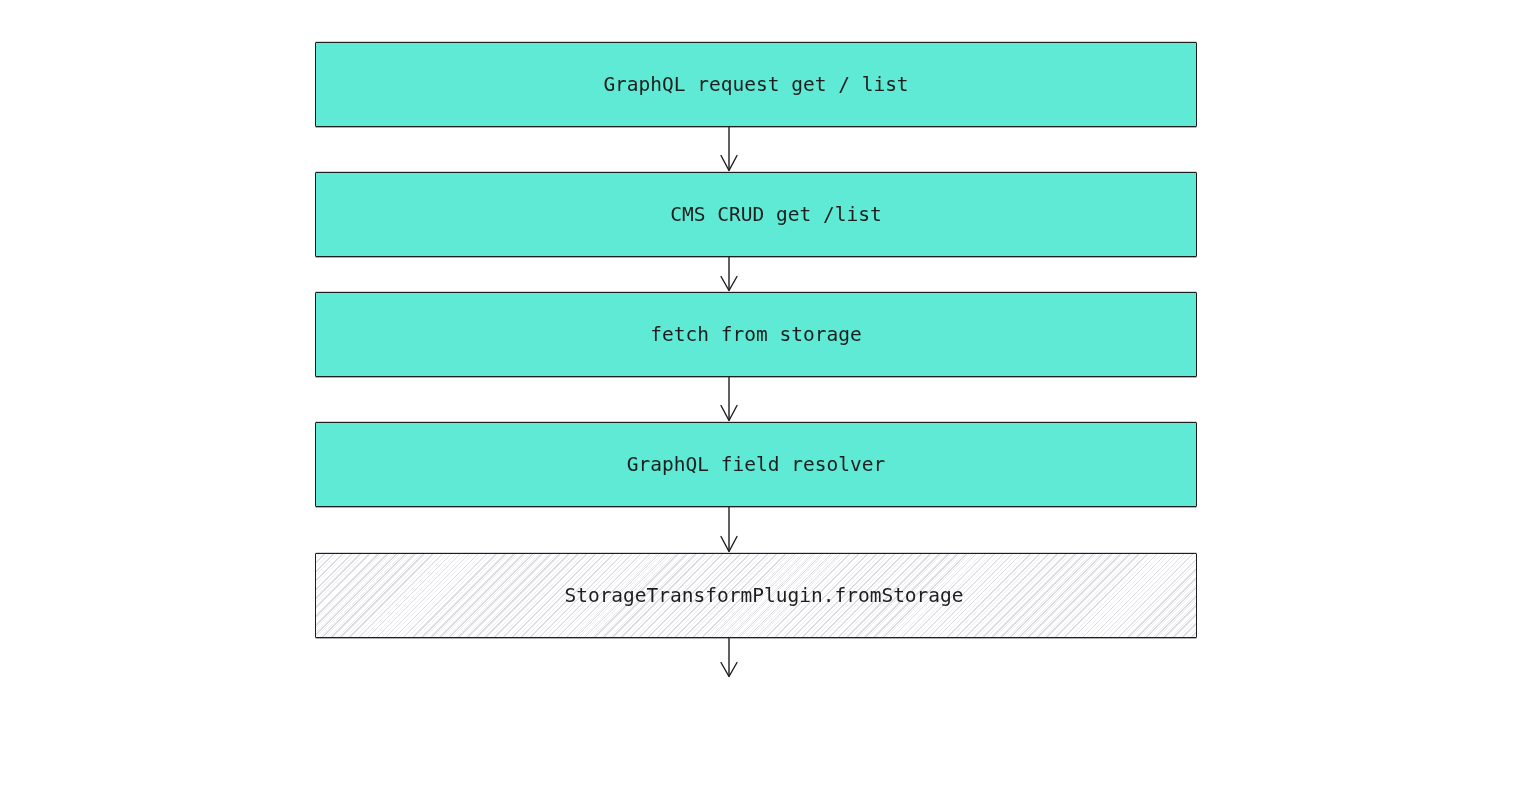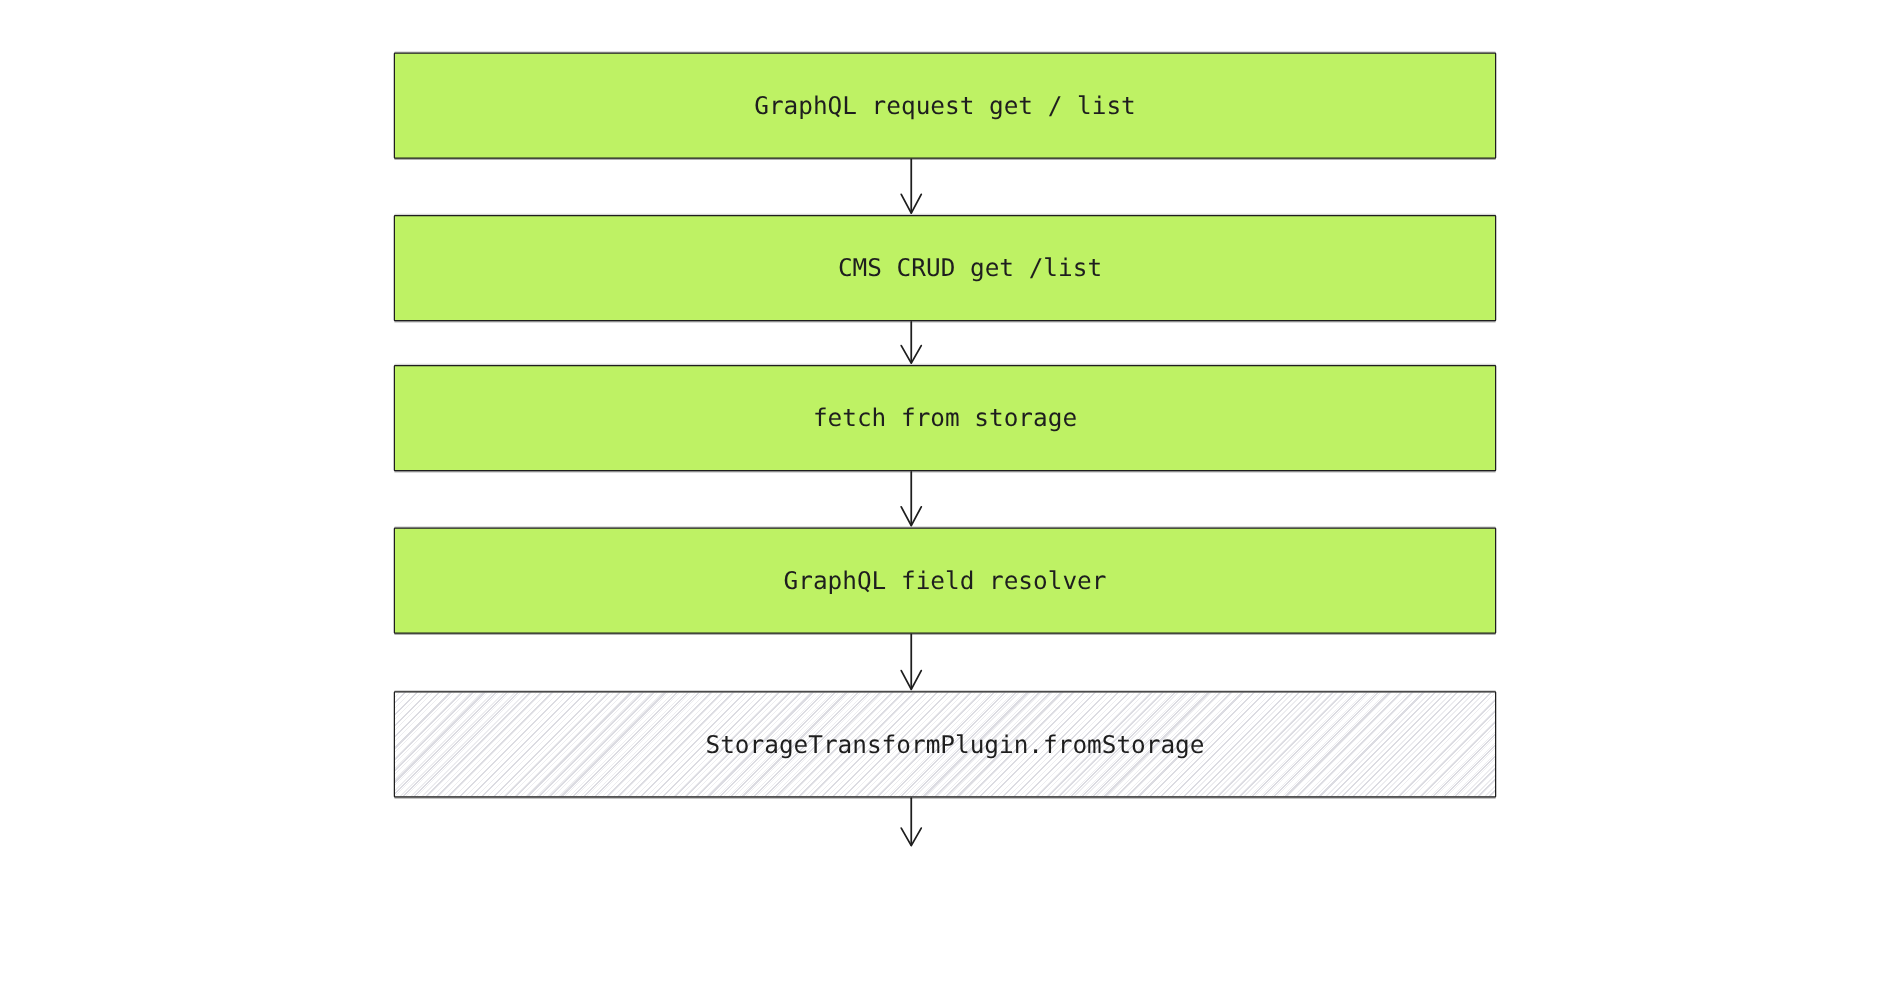--- a/index.html
+++ b/index.html
@@ -17,21 +17,21 @@
     color: #1e1e1e;
   }
   .node {
     position: absolute;
     left: 315px;
     width: 882px;
     height: 85px;
     box-sizing: border-box;
     border: 1.7px solid #1e1e1e;
     border-radius: 1px;
-    background: #bef264;
+    background: #5eead4;
     display: flex;
     align-items: center;
     justify-content: center;
     
     box-shadow: 0 1.5px 0 -0.5px rgba(30,30,30,0.35), 0 -1.5px 0 -0.5px rgba(30,30,30,0.18);
   }
   .node-label {
     font-size: 19.5px;
     font-weight: 500;
     letter-spacing: 0px;

